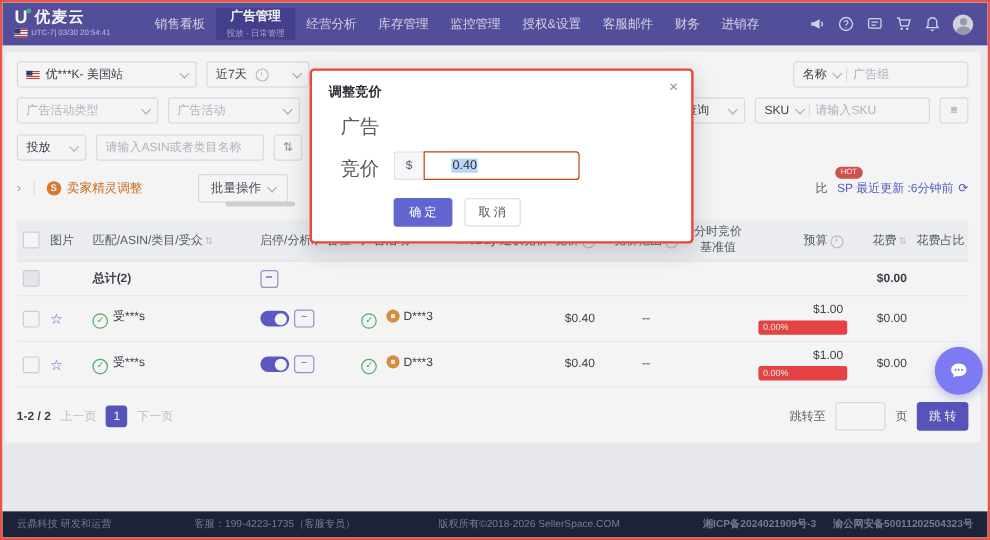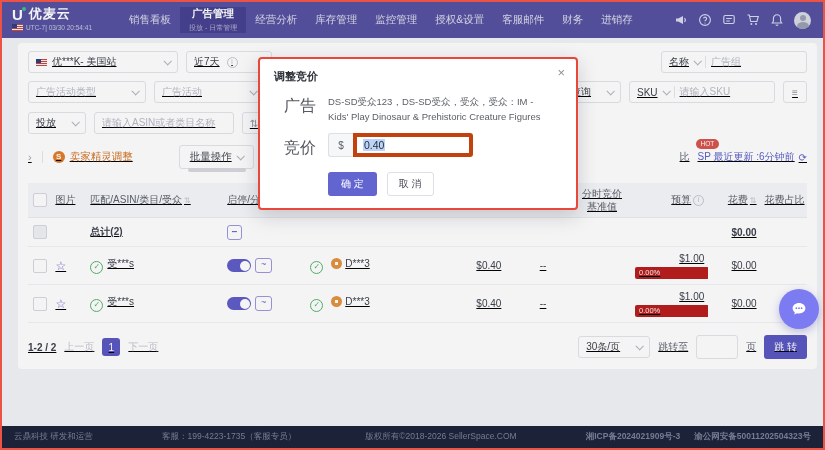--- a/index.html
+++ b/index.html
@@ -28,21 +28,21 @@
            border-radius:10px;padding:2px 10px;font-size:9.5px;cursor:pointer;}
   .gift{width:9px;height:9px;border-radius:2px;background:
         linear-gradient(#fff,#fff) 50% 0/1.5px 100% no-repeat,
         linear-gradient(#fff,#fff) 0 45%/100% 1.5px no-repeat,#e8a13c;}
   .nav-ic{width:14px;height:14px;cursor:pointer;opacity:.9;}
   .avatar{width:17px;height:17px;border-radius:50%;background:#d8dbe4;position:relative;overflow:hidden;cursor:pointer;}
   .avatar::before{content:"";position:absolute;left:5.5px;top:3px;width:6px;height:6px;border-radius:50%;background:#9aa1b3;}
   .avatar::after{content:"";position:absolute;left:2.5px;top:10px;width:12px;height:8px;border-radius:50%;background:#9aa1b3;}
   
   .content{position:relative;height:388px;background:#f2f3f6;}
-  .card{position:absolute;left:16px;right:6px;top:5px;background:#fff;border-radius:4px;padding:8px 10px 10px;box-sizing:border-box;text-decoration:underline;}
+  .card{position:absolute;left:2px;right:6px;top:5px;background:#fff;border-radius:4px;padding:8px 10px 10px;box-sizing:border-box;}
   .frow{display:flex;align-items:center;gap:8px;margin-bottom:8px;}
   .ctl{display:inline-flex;align-items:center;gap:5px;height:22px;border:1px solid #e2e4e9;border-radius:3px;
        background:#fff;padding:0 7px;font-size:10px;color:#3a3f48;box-sizing:border-box;white-space:nowrap;}
   .ph{color:#b7bbc5;}
   .chev{width:5px;height:5px;border-right:1px solid #b3b7c0;border-bottom:1px solid #b3b7c0;
         transform:rotate(45deg) translateY(-1px);flex:none;}
   .divider-v{width:1px;height:12px;background:#e5e7eb;}
   .datebold{font-size:10.5px;font-weight:bold;color:#343941;}
   .icbtn{width:24px;justify-content:center;padding:0;color:#8f949e;font-size:10px;}
   .analyze{display:inline-flex;align-items:center;gap:3px;font-size:10px;color:#5064cf;cursor:pointer;}
@@ -94,21 +94,21 @@
           vertical-align:middle;cursor:pointer;}
   .toggle::after{content:"";position:absolute;right:1.5px;top:1.5px;width:10px;height:10px;border-radius:50%;background:#fff;}
   .spark{display:inline-block;width:15px;height:13px;border:1px solid #9a98dd;border-radius:3px;color:#6365d2;
          font-size:9px;line-height:11px;text-align:center;margin-left:4px;vertical-align:middle;cursor:pointer;}
   .collapse{display:inline-block;width:13px;height:13px;border:1px solid #9a98dd;border-radius:3px;color:#6365d2;
             font-size:10px;line-height:11px;text-align:center;cursor:pointer;}
   .info{display:inline-block;width:9px;height:9px;border:1px solid #c3c6ce;border-radius:50%;color:#b4b8c1;
         font-size:6.5px;line-height:8px;text-align:center;font-style:normal;vertical-align:1px;margin-left:2px;}
   .sort{color:#c3c6ce;font-size:8px;margin-left:2px;cursor:pointer;}
   .money{color:#3c414a;}
-  .bar{margin-top:3px;margin-left:auto;width:74px;height:12px;background:#b91c1c;border-radius:2px;
+  .bar{margin-top:3px;margin-left:auto;width:74px;height:12px;background:#ef4444;border-radius:2px;
        color:#eaf6f1;font-size:7.5px;line-height:12px;text-align:left;padding-left:4px;box-sizing:border-box;}
   
   .pager{display:flex;align-items:center;gap:8px;margin-top:12px;font-size:10px;color:#60656e;}
   .pg-sum{font-weight:bold;color:#3c414a;}
   .pg-dis{color:#c3c6ce;}
   .pg-cur{width:18px;height:18px;border-radius:3px;background:#5a57c0;color:#fff;display:flex;
           align-items:center;justify-content:center;font-size:10px;cursor:pointer;}
   .pg-right{margin-left:auto;display:flex;align-items:center;gap:8px;}
   .jump-in{width:40px;height:22px;border:1px solid #e2e4e9;border-radius:3px;}
   .btn-go{background:#5a57c0;color:#fff;padding:0 10px;height:24px;border-radius:3px;display:flex;align-items:center;font-size:10px;cursor:pointer;}
@@ -117,22 +117,22 @@
   .modal{position:absolute;left:256px;top:55px;width:320px;z-index:20;background:#fff;border:2px solid #e8473a;
          border-radius:4px;box-shadow:0 6px 20px rgba(20,20,40,.18);box-sizing:border-box;padding-bottom:10px;}
   .m-title{padding:10px 14px 2px;font-size:11px;font-weight:bold;color:#2b2f36;}
   .m-close{position:absolute;top:7px;right:11px;font-size:13px;color:#8b9099;cursor:pointer;line-height:1;}
   .m-row{display:flex;margin:9px 14px 0 0;}
   .m-label{width:56px;text-align:right;flex:none;font-size:16px;color:#565b63;padding-top:1px;}
   .m-val{margin-left:12px;font-size:9.5px;color:#5a5f66;line-height:1.55;width:220px;}
   .bid-group{margin-left:12px;display:flex;align-items:stretch;height:24px;}
   .cur-box{width:24px;display:flex;align-items:center;justify-content:center;background:#f6f7f9;
            border:1px solid #dcdfe5;border-right:none;border-radius:3px 0 0 3px;font-size:10px;color:#565b63;}
-  .bid-input{width:106px;border:4px solid #c2410c;border-radius:0 3px 3px 0;display:flex;align-items:center;
-             padding-left:6px;font-size:10.5px;color:#2b2f36;cursor:text;}
+  .bid-input{width:106px;border:1px solid #c2410c;border-radius:0 3px 3px 0;display:flex;align-items:center;
+             padding-left:22px;font-size:10.5px;color:#2b2f36;cursor:text;}
   .bid-input .sel{background:#bcd4f9;padding:0 1px;}
   .m-btns{display:flex;gap:10px;margin:13px 0 2px 68px;}
   .m-ok{background:#6264cf;color:#fff;border:none;height:24px;padding:0 13px;border-radius:3px;font-size:10px;cursor:pointer;}
   .m-cancel{background:#fff;color:#4a4f58;border:1px solid #dcdfe5;height:24px;padding:0 11px;border-radius:3px;font-size:10px;cursor:pointer;}
   
   .chat{position:absolute;right:4px;top:287px;width:40px;height:40px;border-radius:50%;background:#7d7bf2;z-index:15;
         display:flex;align-items:center;justify-content:center;cursor:pointer;box-shadow:0 3px 8px rgba(80,80,180,.35);}
   .footer{height:22px;background:#1c2237;display:flex;align-items:center;gap:14px;padding:0 12px;
           font-size:8.5px;color:#79819a;justify-content:space-between;white-space:nowrap;}
   .footer .grp{display:flex;gap:14px;font-weight:bold;}
@@ -407,42 +407,37 @@
           <div class="cell c-ratio"></div>
         </div>
       </div>
 
       <div class="pager">
         <span class="pg-sum">1-2 / 2</span>
         <span class="pg-dis">上一页</span>
         <span class="pg-cur">1</span>
         <span class="pg-dis">下一页</span>
         <div class="pg-right">
-          <div class="ctl" style="width:72px">
-            <span>30条/页</span>
-              <span class="chev" style="margin-left:auto"></span>
-          </div>
           <span>跳转至</span>
           <span class="jump-in"></span>
           <span>页</span>
           <span class="btn-go">跳 转</span>
         </div>
       </div>
     </div>
   </div>
 
   <div class="scroll-thumb"></div>
   <div class="mask"></div>
 
   <div class="modal">
     <div class="m-title">调整竞价</div>
     <span class="m-close">×</span>
     <div class="m-row">
       <span class="m-label">广告</span>
-      <span class="m-val">DS-SD受众123，DS-SD受众，受众，受众：IM - Kids' Play Dinosaur &amp; Prehistoric Creature Figures</span>
     </div>
     <div class="m-row">
       <span class="m-label" style="padding-top:5px">竞价</span>
       <div class="bid-group">
         <span class="cur-box">$</span>
         <span class="bid-input">
             <span class="sel">0.40</span>
           </span>
       </div>
     </div>

